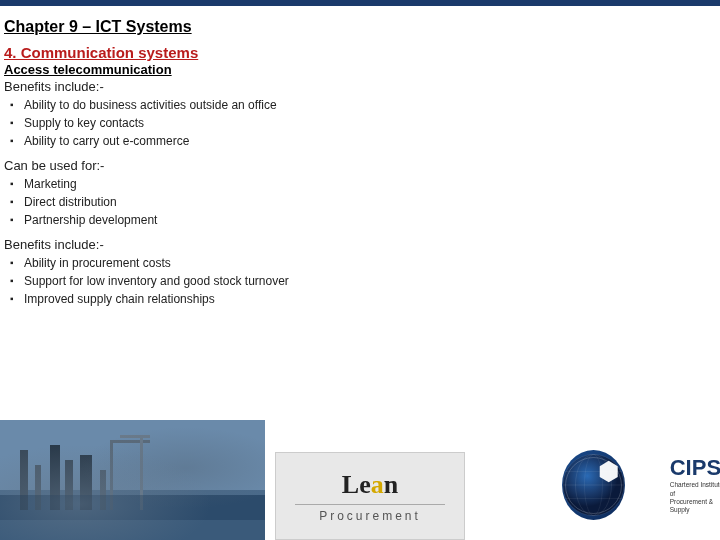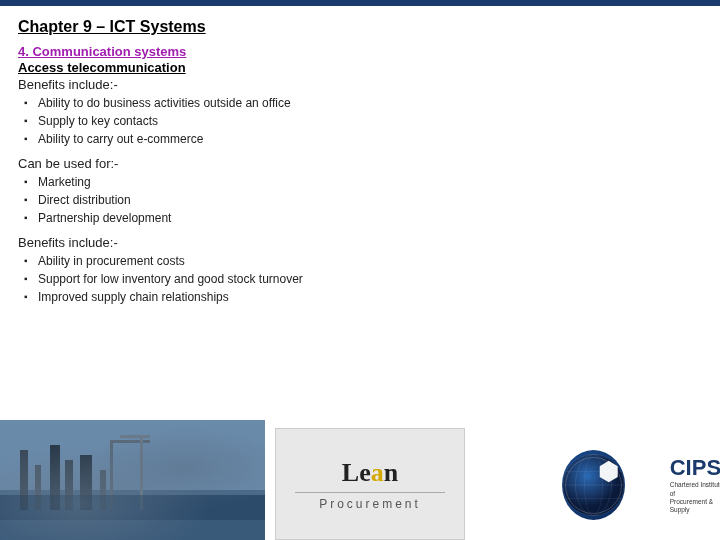--- a/index.html
+++ b/index.html
@@ -19,37 +19,37 @@
       position: relative;
     }
 
     .top-bar {
       width: 100%;
       height: 6px;
       background: #1a3a6b;
     }
 
     .content {
-      padding: 12px 16px 10px 18px;
+      padding: 12px 16px 10px 4px;
     }
 
     h1 {
       font-size: 16px;
       font-weight: bold;
       text-decoration: underline;
       margin-bottom: 2px;
       color: #000;
     }
 
     h2 {
-      font-size: 13px;
+      font-size: 15px;
       font-weight: bold;
       text-decoration: underline;
       margin-bottom: 1px;
-      color: #a21caf;
+      color: #b91c1c;
     }
 
     h3 {
       font-size: 13px;
       font-weight: bold;
       text-decoration: underline;
       margin-bottom: 2px;
       color: #000;
     }
 
@@ -115,21 +115,21 @@
       left: 0;
       right: 0;
       top: 0;
       background: 
         radial-gradient(ellipse at 30% 70%, rgba(100,120,140,0.6) 0%, transparent 50%),
         radial-gradient(ellipse at 70% 40%, rgba(80,100,120,0.4) 0%, transparent 40%);
     }
 
     .img-center {
       width: 190px;
-      height: 112px;
+      height: 88px;
       margin-left: 10px;
       background: #e8e8e8;
       display: flex;
       flex-direction: column;
       align-items: center;
       justify-content: center;
       border: 1px solid #ccc;
       position: relative;
     }
 

